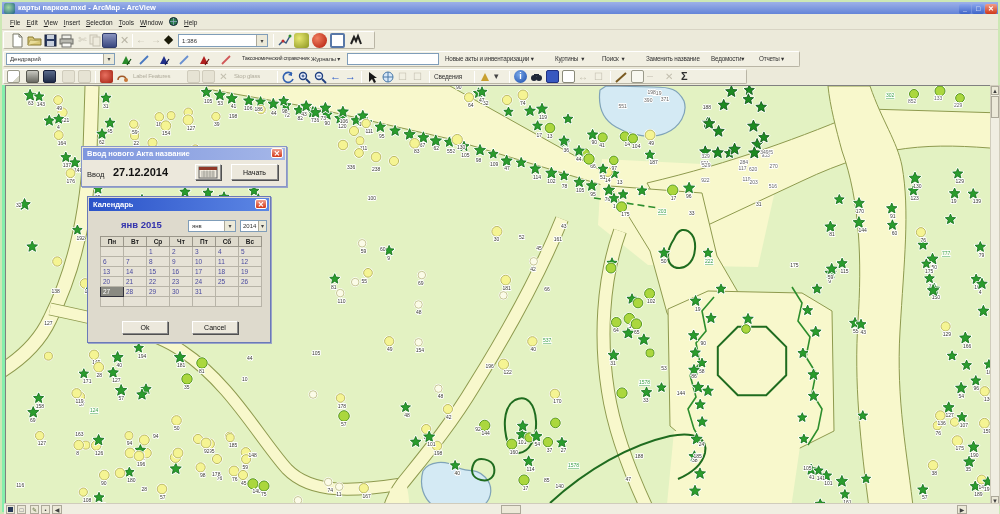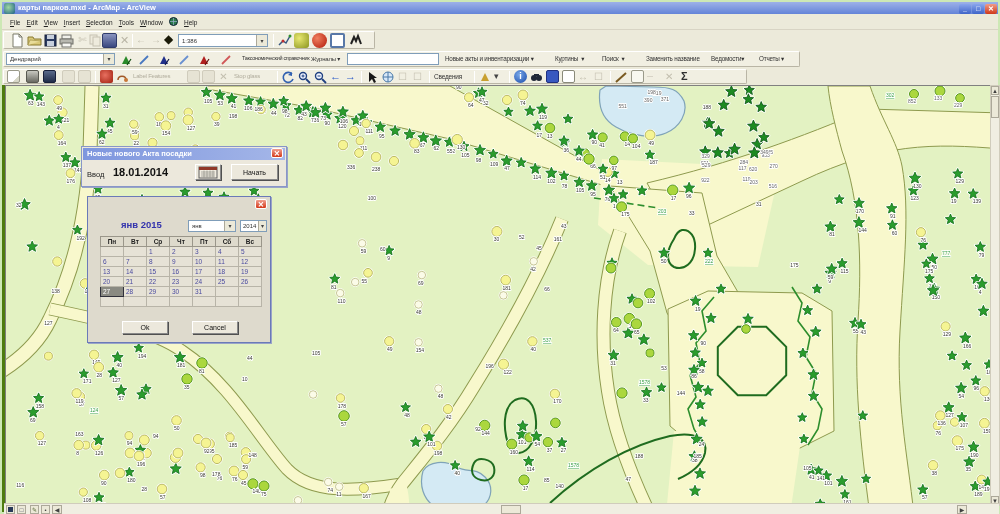--- a/index.html
+++ b/index.html
@@ -1,17 +1,17 @@
 <!DOCTYPE html>
 <html><head><meta charset="utf-8">
 <style>
 *{margin:0;padding:0;box-sizing:border-box;}
 body{font-family:"Liberation Sans",sans-serif;width:1000px;height:514px;overflow:hidden;background:#cde8b5;}
 #win{position:absolute;left:0;top:0;width:1000px;height:514px;background:#cde8b5;padding:2px;}
-#inner{position:relative;width:996px;height:510px;background:#4d7c0f;}
+#inner{position:relative;width:996px;height:510px;background:#86efac;}
 #titlebar{filter:blur(0.2px);position:absolute;left:0;top:0;width:996px;height:12px;background:linear-gradient(#9db1e8,#6484d8);color:#fff;font-size:7.5px;font-weight:bold;line-height:12px;padding-left:16px;}
 #titleicon{position:absolute;left:2px;top:1px;width:11px;height:11px;background:radial-gradient(circle at 40% 40%,#9fd8a0,#1b5f86);border-radius:2px;}
 .wbtn{position:absolute;top:2px;width:12px;height:10px;border-radius:2px;font-size:7px;color:#fff;text-align:center;line-height:9px;}
 #menubar{filter:blur(0.2px);position:absolute;left:0;top:12px;width:996px;height:16px;background:#eceada;font-size:6.5px;color:#222;border-bottom:1px solid #d8d4c4;}
 .mi{display:inline-block;padding:3px 3px;}
 .tbrow{position:absolute;left:0;width:996px;background:#eceada;filter:blur(0.2px);}
 .tbpanel{position:absolute;top:1px;bottom:1px;background:#f1efe2;border:1px solid #fff;border-right-color:#b9b5a5;border-bottom-color:#b9b5a5;border-radius:2px;}
 .grip{position:absolute;left:2px;top:3px;bottom:3px;width:3px;border-left:1px solid #fff;border-right:1px solid #b0ac9c;}
 .ic{position:absolute;width:15px;height:15px;border-radius:2px;}
 .sep{position:absolute;width:1px;background:#c0bcac;border-right:1px solid #fff;}
@@ -1272,32 +1272,33 @@
           <div style="width:5px;height:5px;background:#283858;margin:1px;"></div>
         </div>
  <div style="position:absolute;left:13px;top:1px;width:9px;height:9px;background:#ece9d8;border:1px solid #aca899;font-size:6px;line-height:8px;text-align:center;color:#404060;">□</div>
  <div style="position:absolute;left:26px;top:1px;width:9px;height:9px;background:#ece9d8;border:1px solid #aca899;font-size:6px;line-height:8px;text-align:center;color:#607040;">✎</div>
  <div style="position:absolute;left:37px;top:1px;width:9px;height:9px;background:#ece9d8;border:1px solid #aca899;font-size:6px;line-height:8px;text-align:center;color:#404040;">•</div>
  <div style="position:absolute;left:48px;top:1px;width:10px;height:9px;background:#ece9d8;border:1px solid #aca899;font-size:6px;text-align:center;line-height:8px;color:#404040;">◀</div>
  <div style="position:absolute;left:497px;top:1px;width:20px;height:9px;background:#ece9d8;border:1px solid #aca899;"></div>
  <div style="position:absolute;left:953px;top:1px;width:10px;height:9px;background:#ece9d8;border:1px solid #aca899;font-size:6px;text-align:center;line-height:8px;color:#404040;">▶</div>
 </div>
  <div class="dlg" style="left:79px;top:144px;width:206px;height:41px;background:#ece8dc;">
- <div class="dtitle" style="background:linear-gradient(90deg,#7e96de,#a4b6e8);">Новые нового Акта посадки</div>
+ <div class="dtitle" style="background:linear-gradient(90deg,#7e96de,#a4b6e8);">Ввод нового Акта название</div>
  <div class="xbtn" style="right:3px;">✕</div>
  <div style="position:absolute;left:5px;top:23px;font-size:7.5px;color:#222;">Ввод</div>
- <div style="position:absolute;left:31px;top:19px;font-size:11px;font-weight:bold;color:#111;">18.01.2014</div>
+ <div style="position:absolute;left:31px;top:19px;font-size:11px;font-weight:bold;color:#111;">27.12.2014</div>
  <div class="btn" style="left:113px;top:17px;width:26px;height:16px;"><svg width="22" height="13" style="margin-top:1px;">
             <rect x="2" y="1" width="18" height="11" fill="#f0ece0" stroke="#606060"></rect>
             <rect x="2" y="1" width="18" height="3" fill="#903828"></rect>
             <path d="M4,6 h14 M4,8 h14 M4,10 h14 M7,4.5 v7 M10,4.5 v7 M13,4.5 v7 M16,4.5 v7" stroke="#909088" stroke-width="0.7"></path>
           </svg></div>
  <div class="btn" style="left:149px;top:17px;width:47px;height:16px;line-height:15px;">Начать</div>
 </div>
 <div class="dlg" style="left:85px;top:194px;width:184px;height:147px;background:#dedacd;border:1px solid #6a7ab8;">
+ <div class="dtitle" style="background:linear-gradient(90deg,#2a52c8,#5c86e4);height:13px;line-height:13px;">Календарь</div>
  <div class="xbtn" style="right:3px;top:2px;">✕</div>
  <div style="position:absolute;left:33px;top:22px;font-size:9.5px;font-weight:bold;color:#3333ad;">янв 2015</div>
  <div class="combo" style="left:100px;top:23px;width:48px;height:12px;line-height:11px;padding-left:3px;">янв<span class="dd">▾</span></div>
  <div class="combo" style="left:152px;top:23px;width:27px;height:12px;line-height:11px;padding-left:2px;">2014<span class="dd" style="width:8px;">▾</span></div>
  <table style="position:absolute;left:12px;top:39px;border-collapse:collapse;font-size:6.5px;color:#4a4aa0;">
   <tbody>
             <tr>
               <td style="width:23px;height:10px;border:1px solid #9a968a;background:#dedacc;color:#222;font-weight:bold;text-align:center;">Пн</td>
               <td style="width:23px;height:10px;border:1px solid #9a968a;background:#dedacc;color:#222;font-weight:bold;text-align:center;">Вт</td>
               <td style="width:23px;height:10px;border:1px solid #9a968a;background:#dedacc;color:#222;font-weight:bold;text-align:center;">Ср</td>

